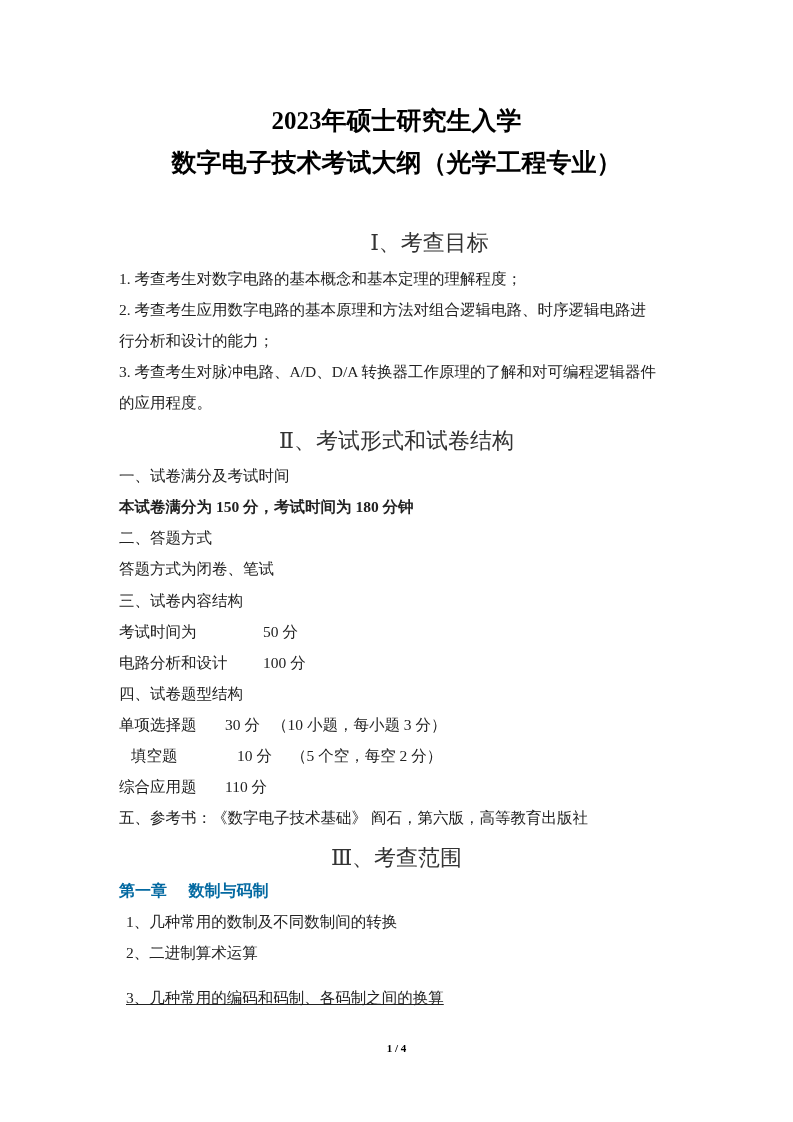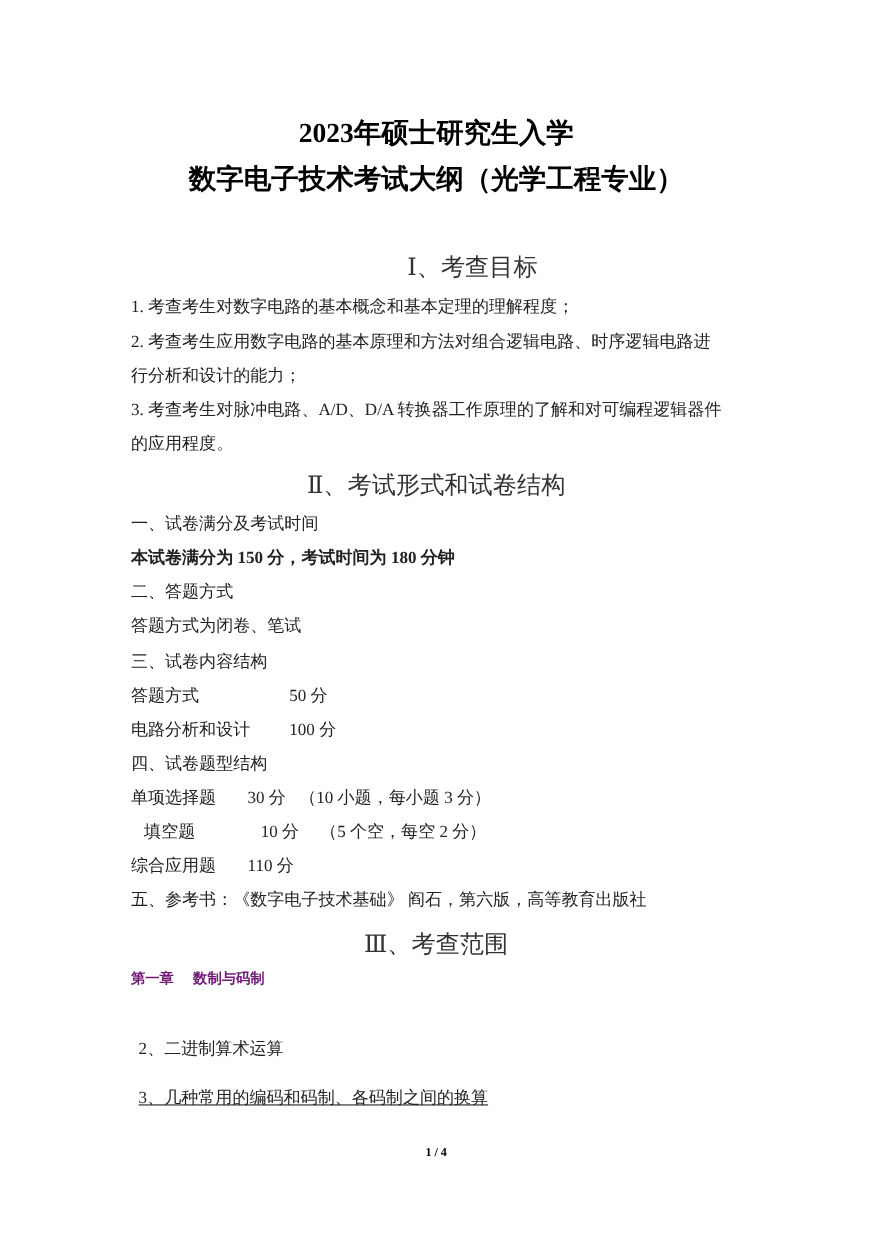--- a/index.html
+++ b/index.html
@@ -3,21 +3,21 @@
 <meta charset="utf-8">
 <style>
   html, body { margin: 0; padding: 0; background: #ffffff; }
   body { width: 793px; height: 1122px; position: relative; overflow: hidden;
          font-family: "Liberation Serif", "DejaVu Serif", serif; color: #1a1a1a; }
   .page { position: absolute; left: 0; top: 0; width: 793px; height: 1122px; }
   .abs { position: absolute; white-space: nowrap; }
   .title { left: 0; width: 793px; text-align: center; font-weight: bold; font-size: 25px; color: #000; }
   .section { left: 0; width: 793px; text-align: center; font-size: 22px; color: #333; }
   .line { left: 119px; font-size: 15.5px; color: #222; }
-  .chapter { left: 119px; font-size: 13px; font-weight: bold; font-family: "DejaVu Sans", "Liberation Sans", sans-serif; color: #701a75; }
+  .chapter { left: 119px; font-size: 16px; font-weight: bold; font-family: "DejaVu Sans", "Liberation Sans", sans-serif; color: #0369a1; }
   .item { left: 126px; font-size: 15.5px; color: #222; }
   .col2 { position: absolute; }
   .footer { left: 0; width: 793px; text-align: center; font-size: 11px; font-weight: bold; color: #000; }
 </style>
 </head>
 <body>
 
 <div class="page">
 
   <div class="abs title" style="top:104px;">2023年硕士研究生入学</div>
@@ -31,21 +31,21 @@
   <div class="abs line" style="top:393px;">的应用程度。</div>
 
   <div class="abs line" style="top:466px;">一、试卷满分及考试时间</div>
   <div class="abs section" style="top:426px;">Ⅱ、考试形式和试卷结构</div>
   <div class="abs line" style="top:497px;font-weight:bold;">本试卷满分为 150 分，考试时间为 180 分钟</div>
   <div class="abs line" style="top:528px;">二、答题方式</div>
   <div class="abs line" style="top:559px;">答题方式为闭卷、笔试</div>
   <div class="abs line" style="top:591px;">三、试卷内容结构</div>
 
   <div class="abs line" style="top:622px;">
-    <span>答题方式</span>
+    <span>考试时间为</span>
     <span class="col2" style="left:144px;">50 分</span>
   </div>
   <div class="abs line" style="top:653px;">
     <span>电路分析和设计</span>
     <span class="col2" style="left:144px;">100 分</span>
   </div>
 
   <div class="abs line" style="top:684px;">四、试卷题型结构</div>
 
   <div class="abs line" style="top:715px;">
@@ -60,17 +60,18 @@
   </div>
   <div class="abs line" style="top:777px;">
     <span>综合应用题</span>
     <span class="col2" style="left:106px;">110 分</span>
   </div>
 
   <div class="abs line" style="top:808px;">五、参考书：《数字电子技术基础》 阎石，第六版，高等教育出版社</div>
 
   <div class="abs section" style="top:843px;">Ⅲ、考查范围</div>
   <div class="abs chapter" style="top:881px;">第一章　 数制与码制</div>
+  <div class="abs item" style="top:912px;">1、几种常用的数制及不同数制间的转换</div>
   <div class="abs item" style="top:943px;">2、二进制算术运算</div>
   <div class="abs item" style="top:988px;text-decoration:underline;">3、几种常用的编码和码制、各码制之间的换算</div>
 
   <div class="abs footer" style="top:1042px;">1 / 4</div>
 </div>
 
 </body></html>

